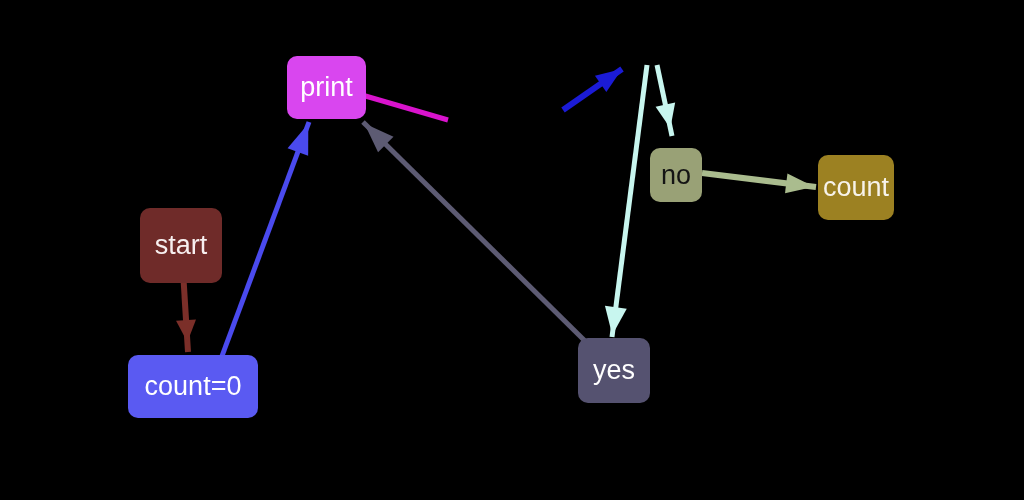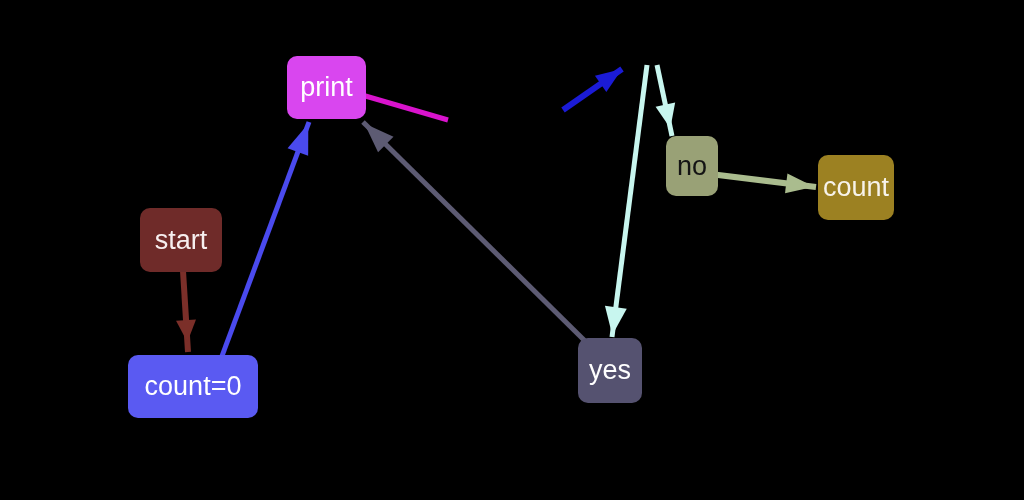--- a/index.html
+++ b/index.html
@@ -50,31 +50,31 @@
       <line x1="657" y1="65" x2="672" y2="136" stroke="#c8f6ef" stroke-width="5"></line>
       <polygon points="670.3463605721358,128.17277337477617 655.6014090070134,106.75814278393489 675.169475570073,102.62404421427442" fill="#c8f6ef"></polygon>
       <line x1="647" y1="65" x2="612" y2="337" stroke="#c8f6ef" stroke-width="5"></line>
       <polygon points="612.2552484614017,335.01635481424927 604.9186783993971,305.84145567602945 626.7387754426552,308.6491887514487" fill="#c8f6ef"></polygon>
       <line x1="702" y1="173" x2="816" y2="187" stroke="#aabc8e" stroke-width="6"></line>
       <polygon points="814.0149130894467,186.7562173969496 785.0047833264488,193.26869550701036 787.4426093569529,173.41782640147756" fill="#aabc8e"></polygon>
       <line x1="585" y1="341" x2="363" y2="122" stroke="#5d5b73" stroke-width="5"></line>
       <polygon points="364.42380111854624,123.40456056289021 393.505900992636,136.64206285423907 378.0557348008437,152.30387515824773" fill="#5d5b73"></polygon>
     </svg>
 
-  <div class="node" style="left: 140px; top: 208px; width: 82px; height: 64px; background: rgb(111, 43, 41); color: rgb(247, 239, 239);">
+  <div class="node" style="left: 140px; top: 208px; width: 82px; height: 75px; background: rgb(111, 43, 41); color: rgb(247, 239, 239);">
     <span>start</span>
   </div>
   <div class="node" style="left: 128px; top: 355px; width: 130px; height: 63px; background: rgb(90, 90, 242); color: rgb(255, 255, 255);">
     <span>count=0</span>
   </div>
   <div class="node" style="left: 287px; top: 56px; width: 79px; height: 63px; background: #d946ef; color: rgb(255, 255, 255);">
     <span>print</span>
   </div>
-  <div class="node" style="left: 650px; top: 136px; width: 52px; height: 60px; background: rgb(153, 161, 118); color: rgb(20, 20, 20); margin-left: 16px;">
+  <div class="node" style="left: 650px; top: 148px; width: 52px; height: 54px; background: rgb(153, 161, 118); color: rgb(20, 20, 20);">
     <span>no</span>
   </div>
-  <div class="node" style="left: 578px; top: 338px; width: 64px; height: 65px; background: rgb(85, 82, 112); color: rgb(255, 255, 255);">
+  <div class="node" style="left: 578px; top: 338px; width: 72px; height: 65px; background: rgb(85, 82, 112); color: rgb(255, 255, 255);">
     <span>yes</span>
   </div>
   <div class="node" style="left: 818px; top: 155px; width: 76px; height: 65px; background: rgb(156, 129, 34); color: rgb(247, 243, 234);">
     <span>count</span>
   </div>
 </div>
 
 </body></html>

